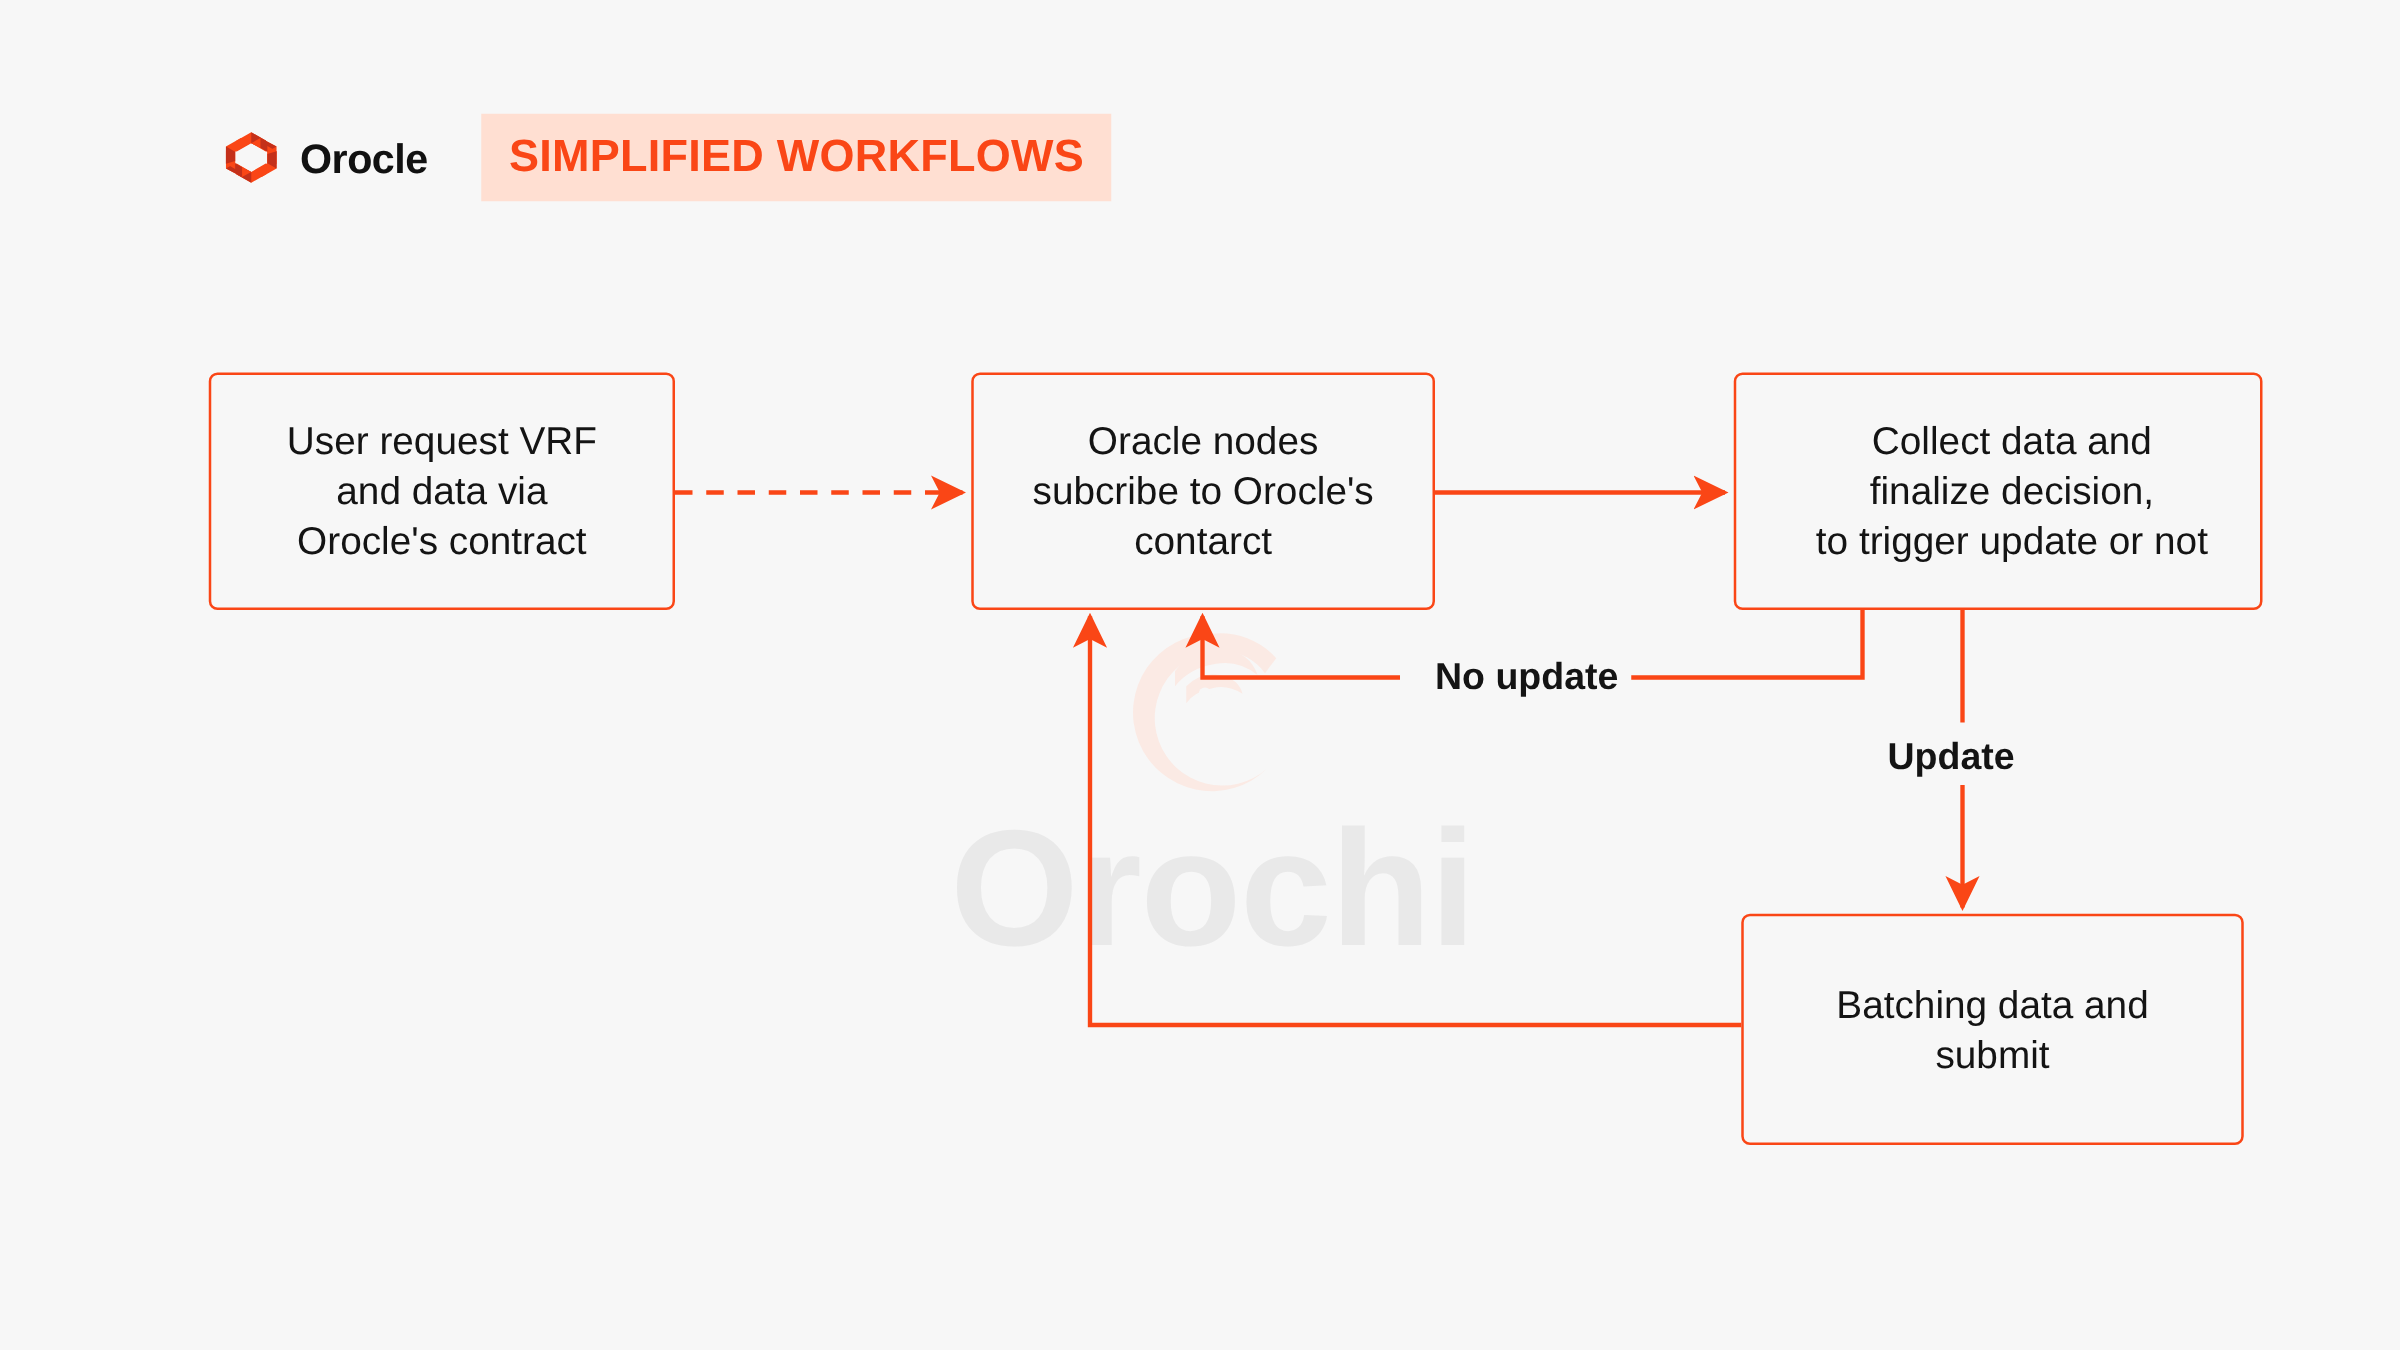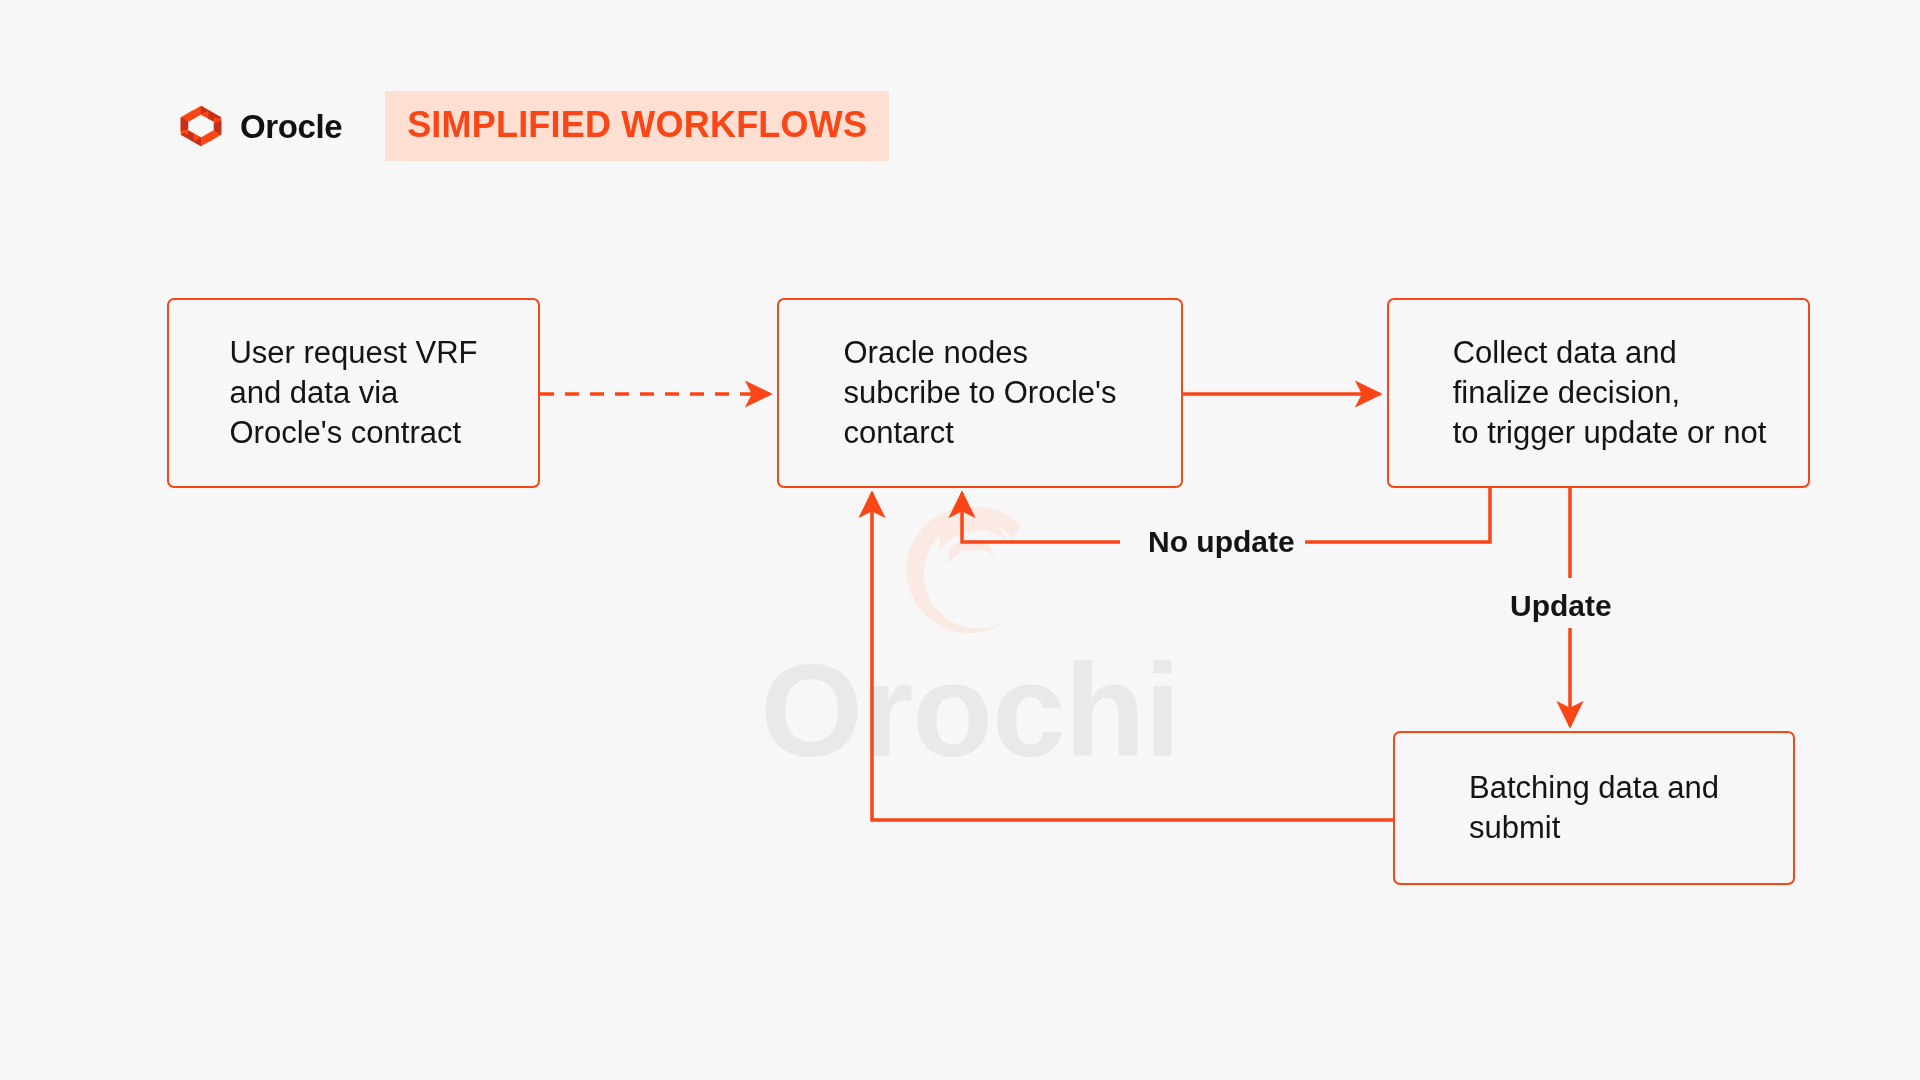--- a/index.html
+++ b/index.html
@@ -88,30 +88,31 @@
   
   .flow-box {
     position: absolute;
     box-sizing: border-box;
     border: 2.5px solid #fa4616;
     border-radius: 7px;
     background: #f7f7f7;
     display: flex;
     align-items: center;
     justify-content: center;
+    text-align: center;
     color: #141414;
     font-size: 31px;
     line-height: 1.29;
     padding: 6px 10px;
     white-space: pre-line;
   }
   #box-user-request   { left: 167px;  top: 298px; width: 373px; height: 190px; }
-  #box-oracle-nodes   { left: 777px;  top: 298px; width: 406px; height: 190px; }
+  #box-oracle-nodes   { left: 777px;  top: 298px; width: 371px; height: 190px; }
   #box-collect-data   { left: 1387px; top: 298px; width: 423px; height: 190px; padding-left: 32px; }
-  #box-batching-data  { left: 1393px; top: 731px; width: 402px; height: 154px; }
+  #box-batching-data  { left: 1393px; top: 731px; width: 402px; height: 185px; }
 
   
   .edge-label {
     position: absolute;
     font-size: 30px;
     font-weight: 700;
     color: #141414;
     background: #f7f7f7;
     line-height: 1;
     white-space: nowrap;

